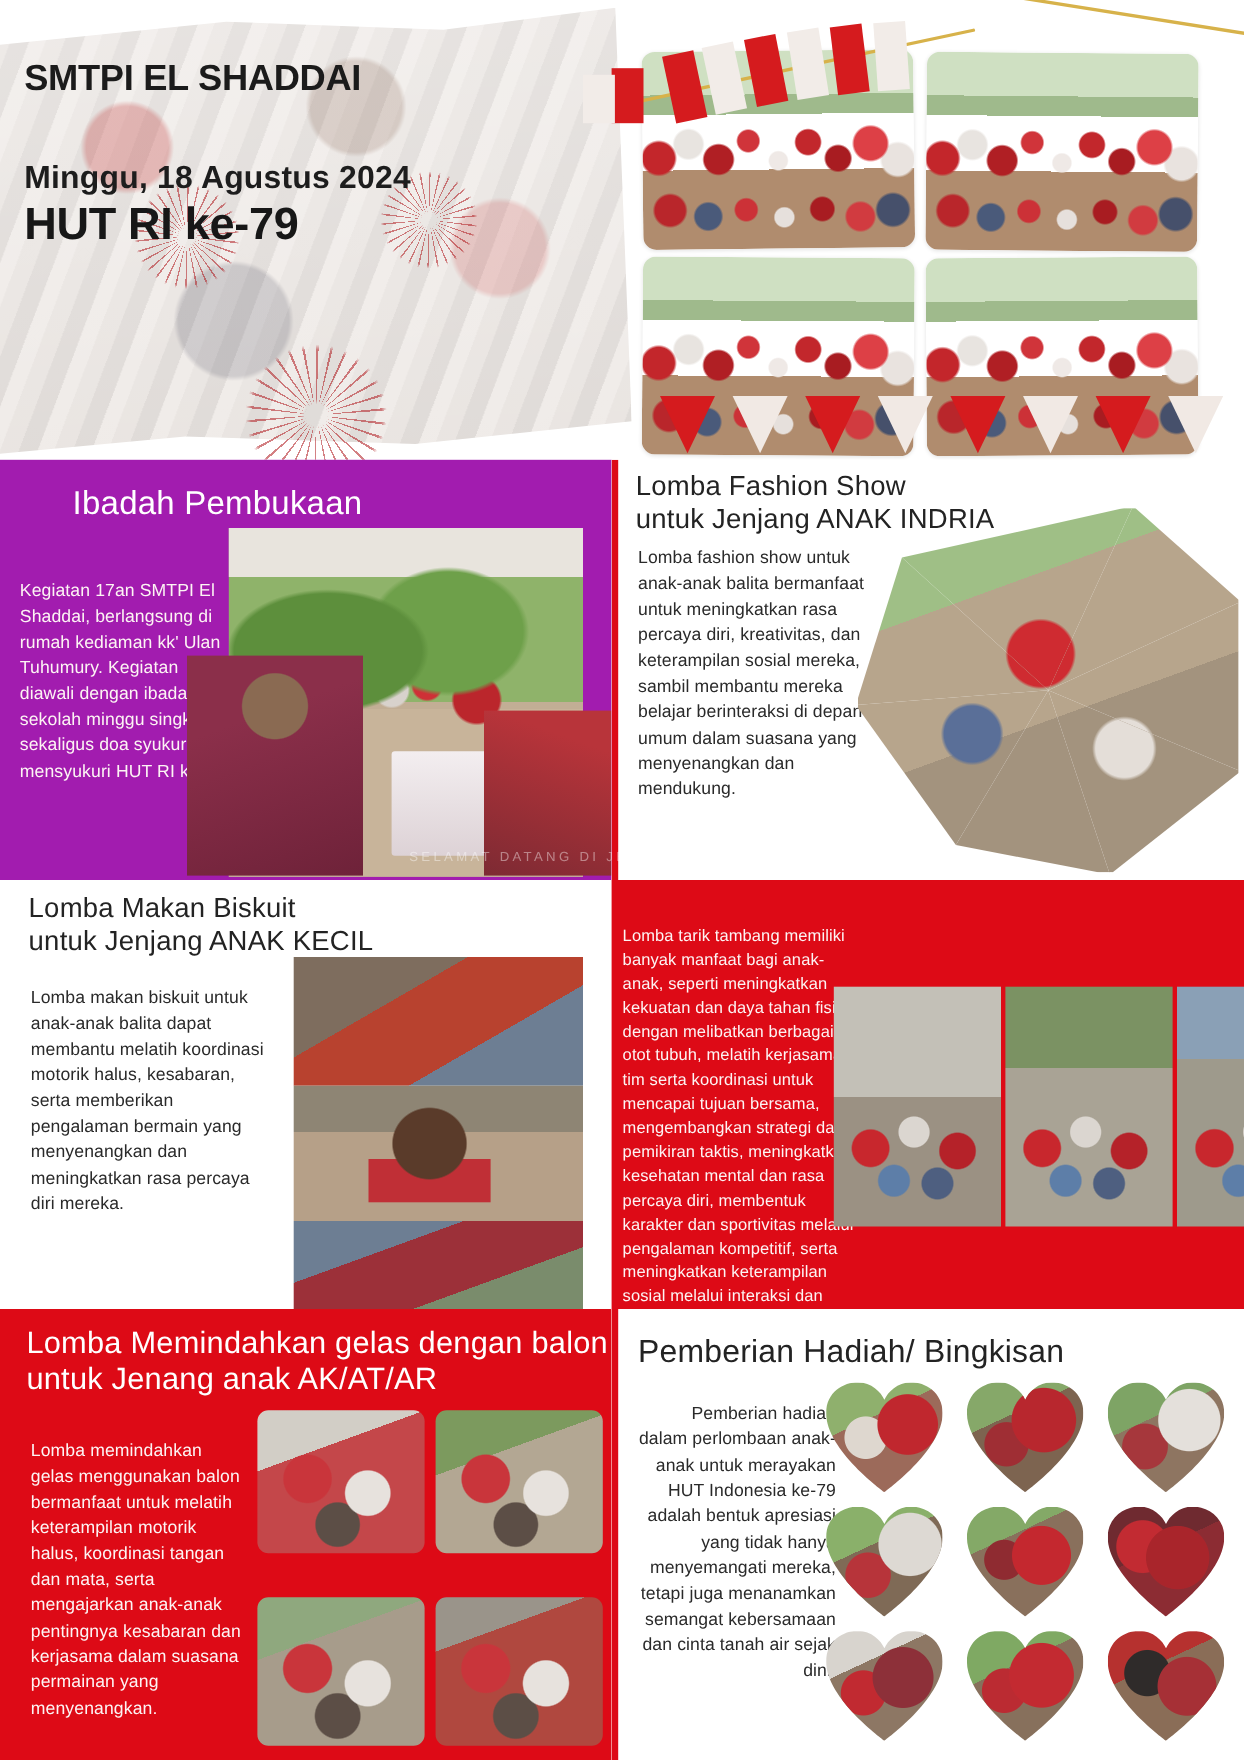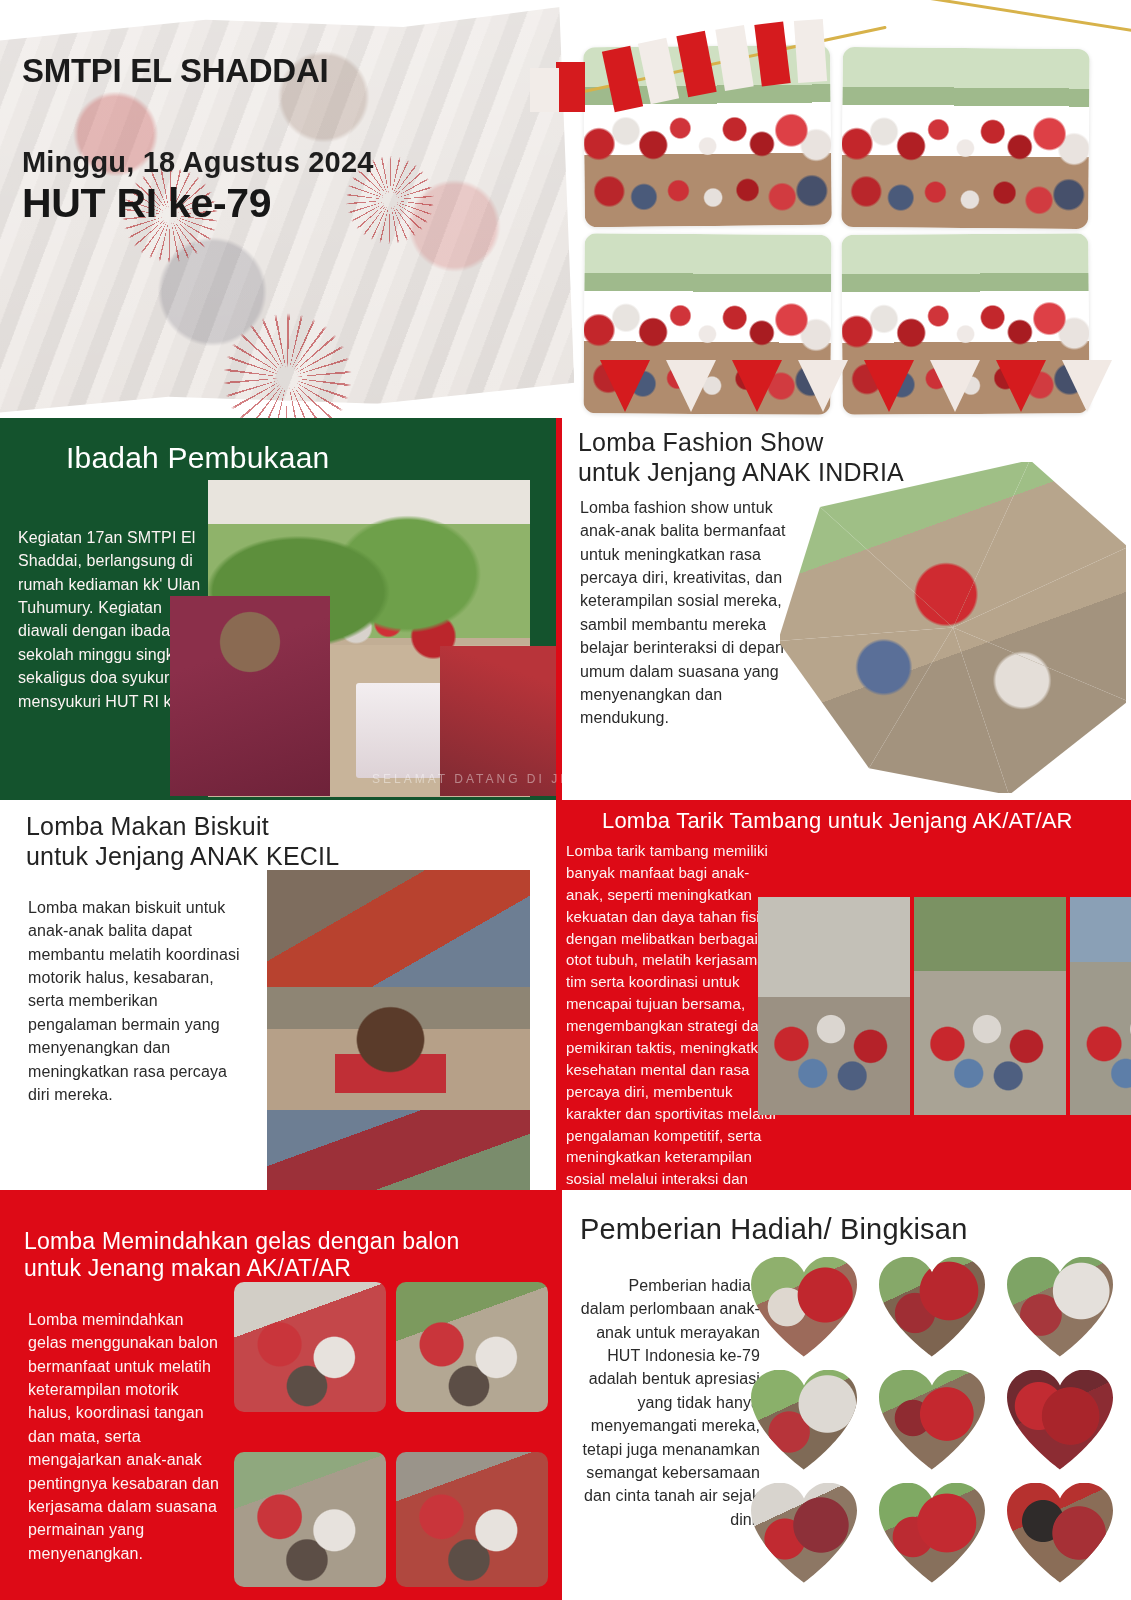--- a/index.html
+++ b/index.html
@@ -88,21 +88,21 @@
       radial-gradient(circle at 24% 78%, #4a5a7a 0 6%, transparent 7%),
       radial-gradient(circle at 38% 70%, #cc3137 0 6%, transparent 7%),
       radial-gradient(circle at 52% 80%, #e6e0dc 0 6%, transparent 7%),
       radial-gradient(circle at 66% 70%, #a81c21 0 6%, transparent 7%),
       radial-gradient(circle at 80% 80%, #d13b40 0 6%, transparent 7%),
       radial-gradient(circle at 92% 72%, #46506b 0 6%, transparent 7%);
   }
 
   
   .panel { position:absolute; overflow:hidden; }
-  .panel.red { background:#14532d; }
+  .panel.red { background:#a21caf; }
   .panel.white { background:#ffffff; }
   .red-strip { position:absolute; background:#dd0a16; }
 
   h2.sec-title { font-weight:400; line-height:1.18; letter-spacing:.2px; }
   .sec-title.on-red { color:#ffffff; }
   .sec-title.on-white { color:#232323; }
   p.body-txt { line-height:1.46; letter-spacing:.1px; }
   .body-txt.on-red { color:#fdf4f4; }
   .body-txt.on-white { color:#2a2a2a; }
 
@@ -181,21 +181,21 @@
   .tt .kids{ position:absolute; left:0; right:0; bottom:8%; height:56%;
     background:
       radial-gradient(circle at 22% 56%, #c8272d 0 12%, transparent 13%),
       radial-gradient(circle at 48% 44%, #dbd6d0 0 13%, transparent 14%),
       radial-gradient(circle at 74% 58%, #b52229 0 12%, transparent 13%),
       radial-gradient(circle at 36% 80%, #5d7ea8 0 10%, transparent 11%),
       radial-gradient(circle at 62% 82%, #4e5f80 0 10%, transparent 11%); }
 
   
   #panelE { left:0; top:1190px; width:556px; height:410px; background:#dd0a16; }
-  #panelE .sec-title { position:absolute; left:24px; top:14px; font-size:23px;margin-top:24px; }
+  #panelE .sec-title { position:absolute; left:24px; top:14px; font-size:28px; }
   #panelE .body-txt { position:absolute; left:28px; top:118px; width:195px; font-size:16px; }
   .gl { position:absolute; overflow:hidden; border-radius:10px; }
   .gl1 { left:234px; top:92px; width:152px; height:130px;
     background:linear-gradient(160deg,#d2cec6 0 30%, #c4474a 30% 100%); }
   .gl2 { left:396px; top:92px; width:152px; height:130px;
     background:linear-gradient(160deg,#7c9a5e 0 32%, #b3a793 32% 100%); }
   .gl3 { left:234px; top:262px; width:152px; height:135px;
     background:linear-gradient(160deg,#8fa87e 0 30%, #a79c8b 30% 100%); }
   .gl4 { left:396px; top:262px; width:152px; height:135px;
     background:linear-gradient(160deg,#9a948a 0 26%, #b0483f 26% 100%); }
@@ -346,37 +346,36 @@
       <span>Lomba Makan Biskuit</span><br>
       <span>untuk Jenjang ANAK KECIL</span>
     </h2>
     <p class="body-txt on-white">Lomba makan biskuit untuk anak-anak balita dapat membantu melatih koordinasi motorik halus, kesabaran, serta memberikan pengalaman bermain yang menyenangkan dan meningkatkan rasa percaya diri mereka.</p>
     <div class="bk bk1"></div>
     <div class="bk bk2"></div>
     <div class="bk bk3"></div>
   </div>
 
   <div class="panel red" id="panelD">
-    <h2 class="sec-title on-red">Lomba Tarik Tambang untuk Jenjang AK/AT/AR</h2>
     <p class="body-txt on-red">Lomba tarik tambang memiliki banyak manfaat bagi anak-anak, seperti meningkatkan kekuatan dan daya tahan fisik dengan melibatkan berbagai otot tubuh, melatih kerjasama tim serta koordinasi untuk mencapai tujuan bersama, mengembangkan strategi dan pemikiran taktis, meningkatkan kesehatan mental dan rasa percaya diri, membentuk karakter dan sportivitas melalui pengalaman kompetitif, serta meningkatkan keterampilan sosial melalui interaksi dan kolaborasi dengan teman-teman.</p>
     <div class="tt tt1">
         <div class="kids"></div>
       </div>
     <div class="tt tt2">
         <div class="kids"></div>
       </div>
     <div class="tt tt3">
         <div class="kids"></div>
       </div>
   </div>
 
   <div class="panel red" id="panelE">
     <h2 class="sec-title on-red">
       <span>Lomba Memindahkan gelas dengan balon</span><br>
-      <span>untuk Jenang makan AK/AT/AR</span>
+      <span>untuk Jenang anak AK/AT/AR</span>
     </h2>
     <p class="body-txt on-red">Lomba memindahkan gelas menggunakan balon bermanfaat untuk melatih keterampilan motorik halus, koordinasi tangan dan mata, serta mengajarkan anak-anak pentingnya kesabaran dan kerjasama dalam suasana permainan yang menyenangkan.</p>
     <div class="gl gl1">
         <div class="fig"></div>
       </div>
     <div class="gl gl2">
         <div class="fig"></div>
       </div>
     <div class="gl gl3">
         <div class="fig"></div>

